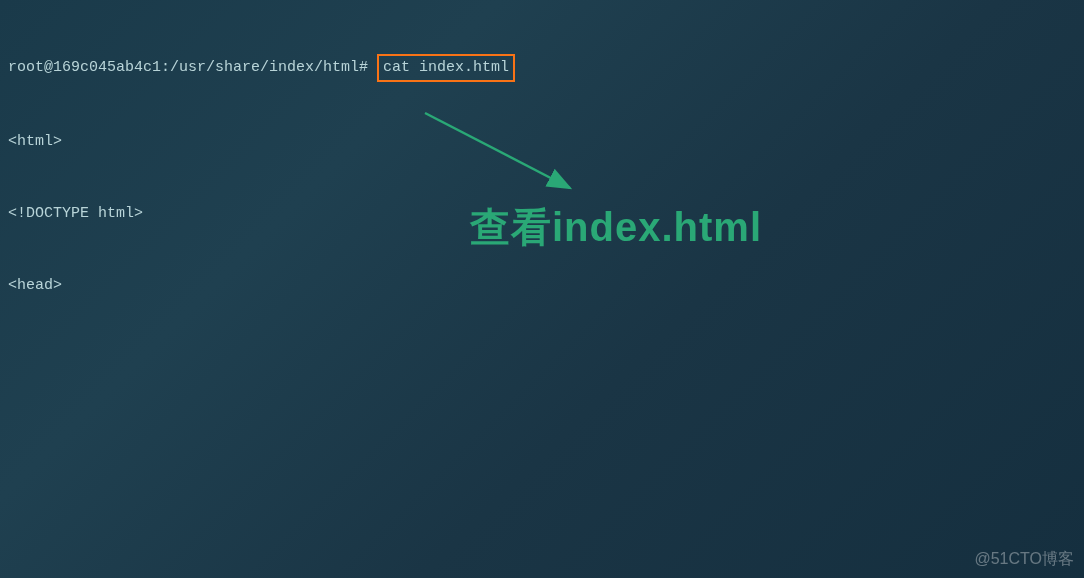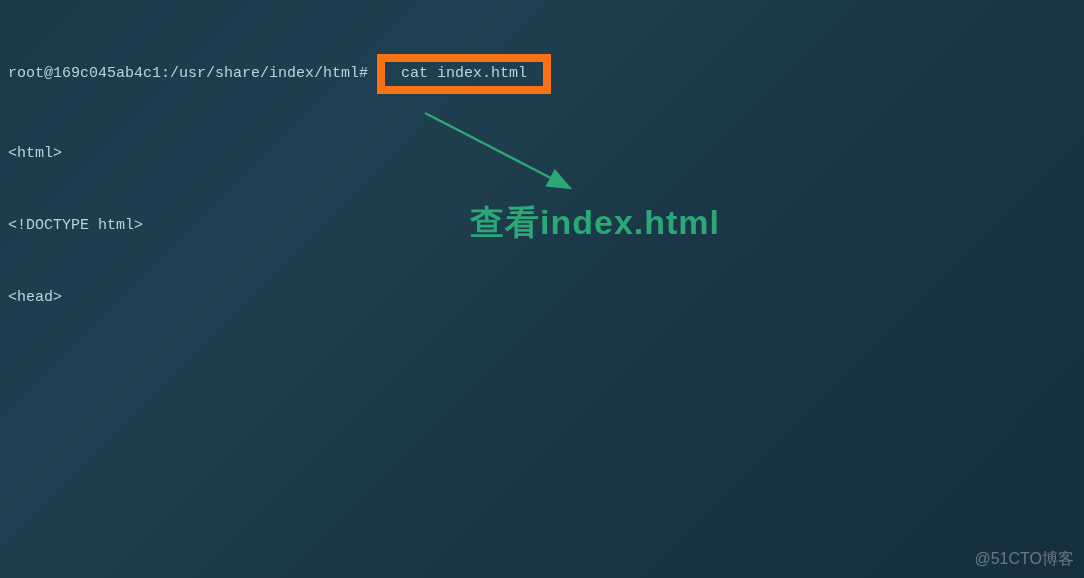--- a/index.html
+++ b/index.html
@@ -25,30 +25,30 @@
     .line {
       display: block;
       white-space: pre-wrap;
     }
     .box-red {
       border: 2px solid #d63838;
       padding: 0 4px;
       display: inline-block;
     }
     .box-green {
-      border: 8px solid #f97316;
-      padding: 0 16px;
+      border: 2px solid #f97316;
+      padding: 0 4px;
       display: inline-block;
     }
     .annotation {
       position: absolute;
       left: 470px;
       top: 195px;
       font-family: sans-serif;
-      font-size: 34px;
+      font-size: 40px;
       font-weight: bold;
       color: #2aa876;
       letter-spacing: 1px;
     }
     .arrow {
       position: absolute;
       left: 415px;
       top: 108px;
       pointer-events: none;
     }

